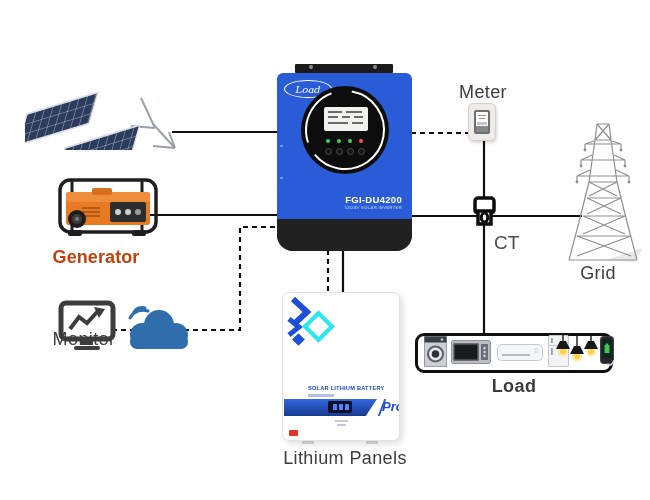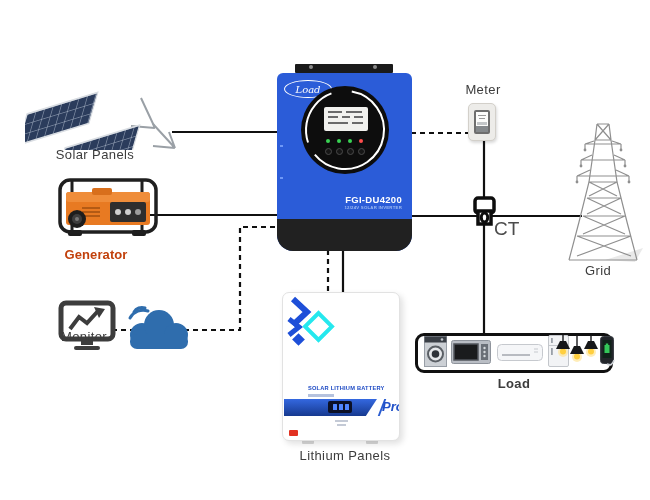--- a/index.html
+++ b/index.html
@@ -1,23 +1,23 @@
 <!DOCTYPE html>
 <html><head>
 <meta charset="utf-8">
 <style>
   html,body{margin:0;padding:0;background:#fff;}
   .stage{position:relative;width:650px;height:500px;background:#fff;overflow:hidden;
          font-family:"Liberation Sans",sans-serif;}
   svg{display:block;}
   
-  .node-label{position:absolute;transform:translateX(-50%);font-size:13px;color:#3c3c3c;
+  .node-label{position:absolute;transform:translateX(-50%);font-size:18px;color:#3c3c3c;
               white-space:nowrap;letter-spacing:.4px;z-index:6;}
   .node-label.bold{font-weight:700;color:#c2410c;letter-spacing:.1px;}
-  .ct-label{position:absolute;left:494px;top:218px;font-size:19px;color:#4c4c4c;z-index:6;}
+  .ct-label{position:absolute;left:494px;top:232px;font-size:19px;color:#4c4c4c;z-index:6;}
   
   #wiring{position:absolute;left:0;top:0;z-index:1;}
   .comp{position:absolute;z-index:3;}
   
   .inverter{left:277px;top:62px;width:135px;height:189px;}
   .inv-bracket{position:absolute;left:18px;top:2px;width:98px;height:9px;background:#1a1a1a;border-radius:1px;}
   .inv-screw{position:absolute;top:3px;width:4px;height:4px;border-radius:50%;background:#8a8a8a;}
   .inv-body{position:absolute;left:0;top:11px;width:135px;height:178px;background:#2b5cd8;
             border-radius:6px 6px 16px 16px;overflow:hidden;}
   .inv-bottom{position:absolute;left:0;bottom:0;width:135px;height:32px;background:#212121;}
@@ -102,21 +102,20 @@
 
       <g transform="translate(2,30) rotate(-17) skewX(-33)">
         <rect x="0" y="0" width="74" height="27" fill="url(#cells)" stroke="#d9dde2" stroke-width="1.5"></rect>
       </g>
 
       <g transform="translate(40,64) rotate(-17) skewX(-33)">
         <rect x="0" y="0" width="78" height="28" fill="url(#cells)" stroke="#d9dde2" stroke-width="1.5"></rect>
       </g>
     </svg>
   </div>
-  <div class="node-label" style="left:95px;top:147px;">Solar Panels</div>
 
   <div class="comp" style="left:52px;top:176px;">
     <svg width="112" height="62" viewBox="0 0 112 62">
       <rect x="16" y="54" width="14" height="6" rx="2" fill="#1d1d1d"></rect>
       <rect x="80" y="54" width="14" height="6" rx="2" fill="#1d1d1d"></rect>
       <rect x="8" y="4" width="96" height="52" rx="10" fill="none" stroke="#1f1f1f" stroke-width="3.5"></rect>
       <path d="M20 5 V56 M90 5 V56" stroke="#1f1f1f" stroke-width="3"></path>
       <rect x="14" y="16" width="84" height="33" rx="3" fill="#e87a22"></rect>
       <rect x="14" y="16" width="84" height="10" rx="3" fill="#ef8d3a"></rect>
       <rect x="40" y="12" width="20" height="7" rx="2" fill="#d86f1c"></rect>

